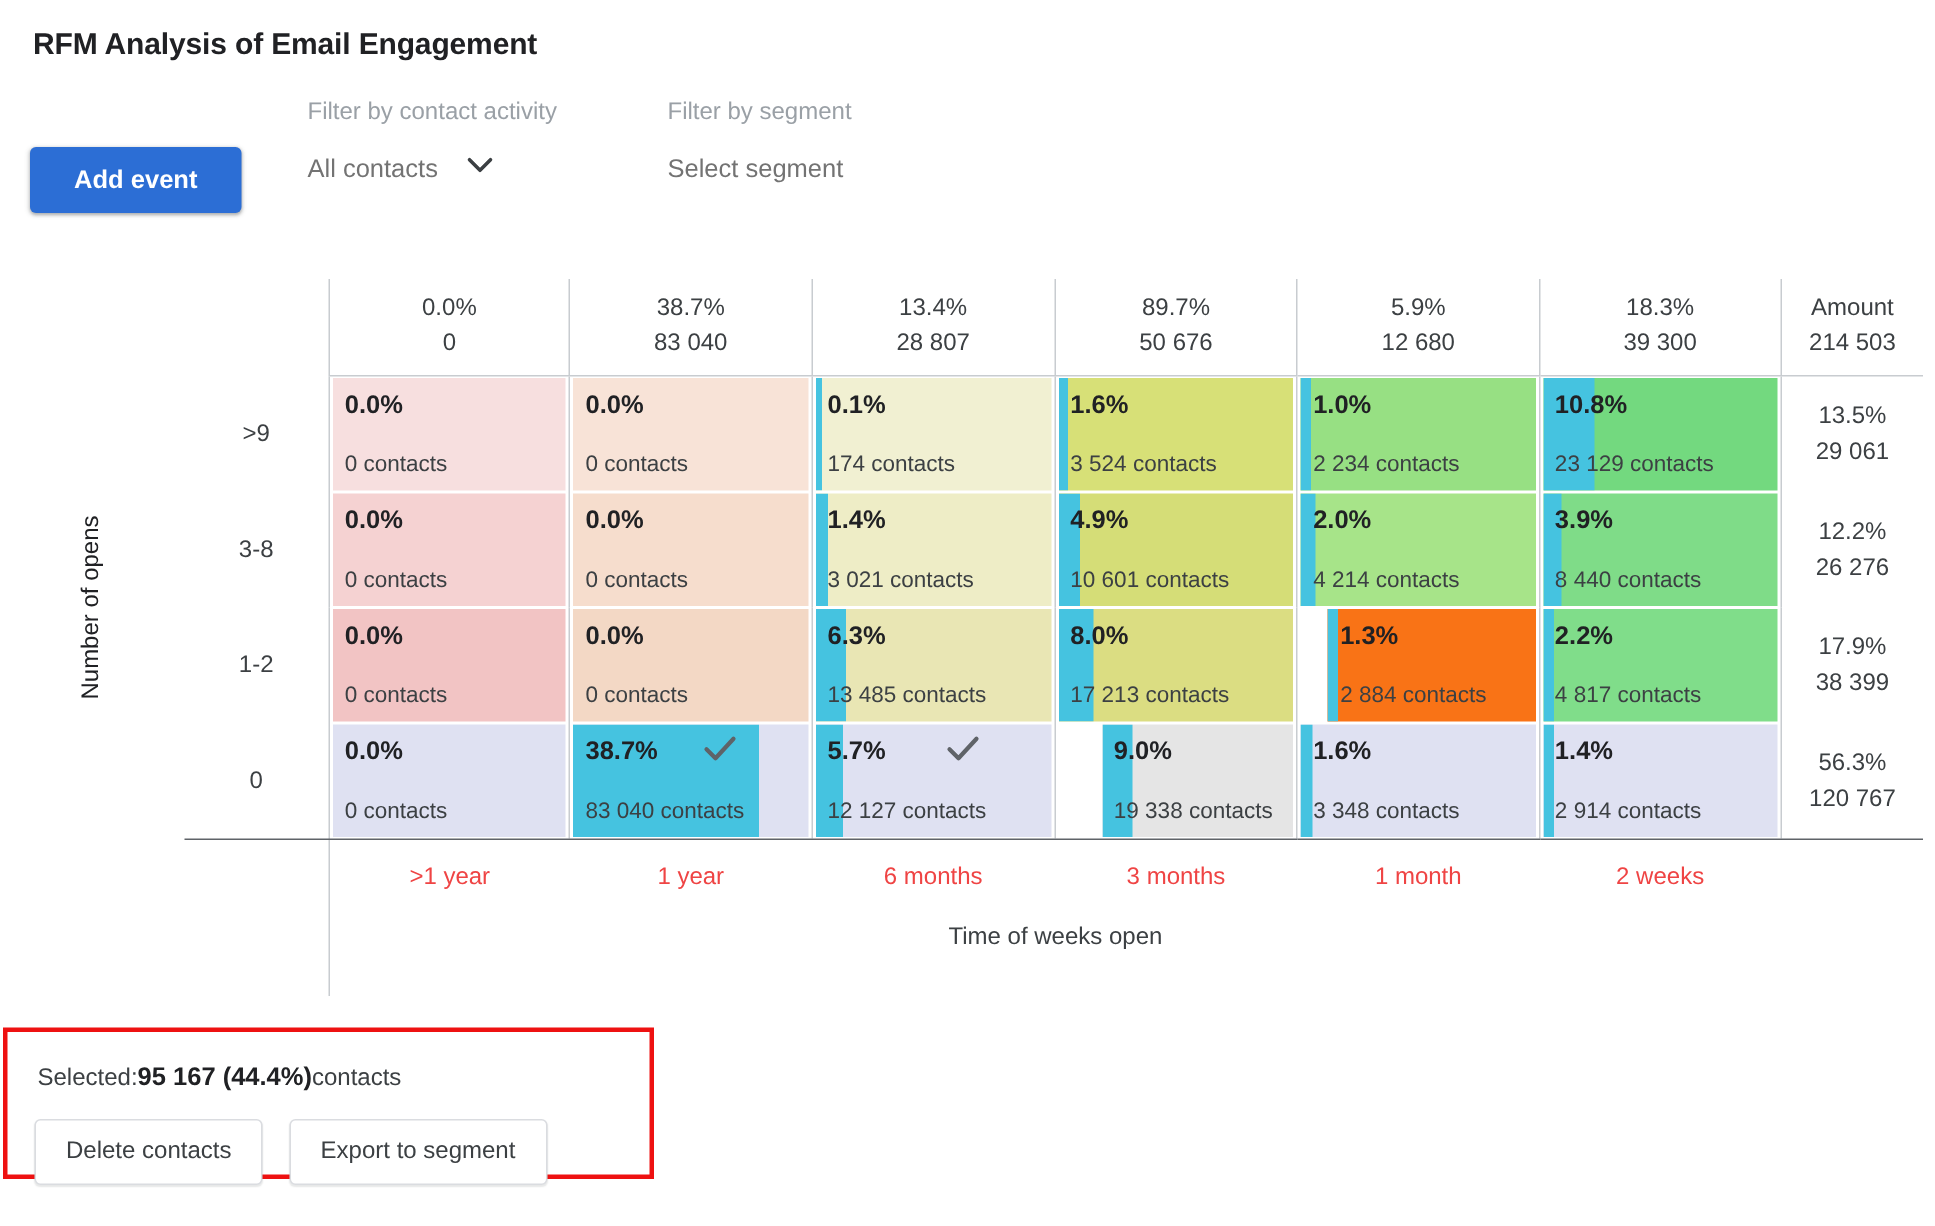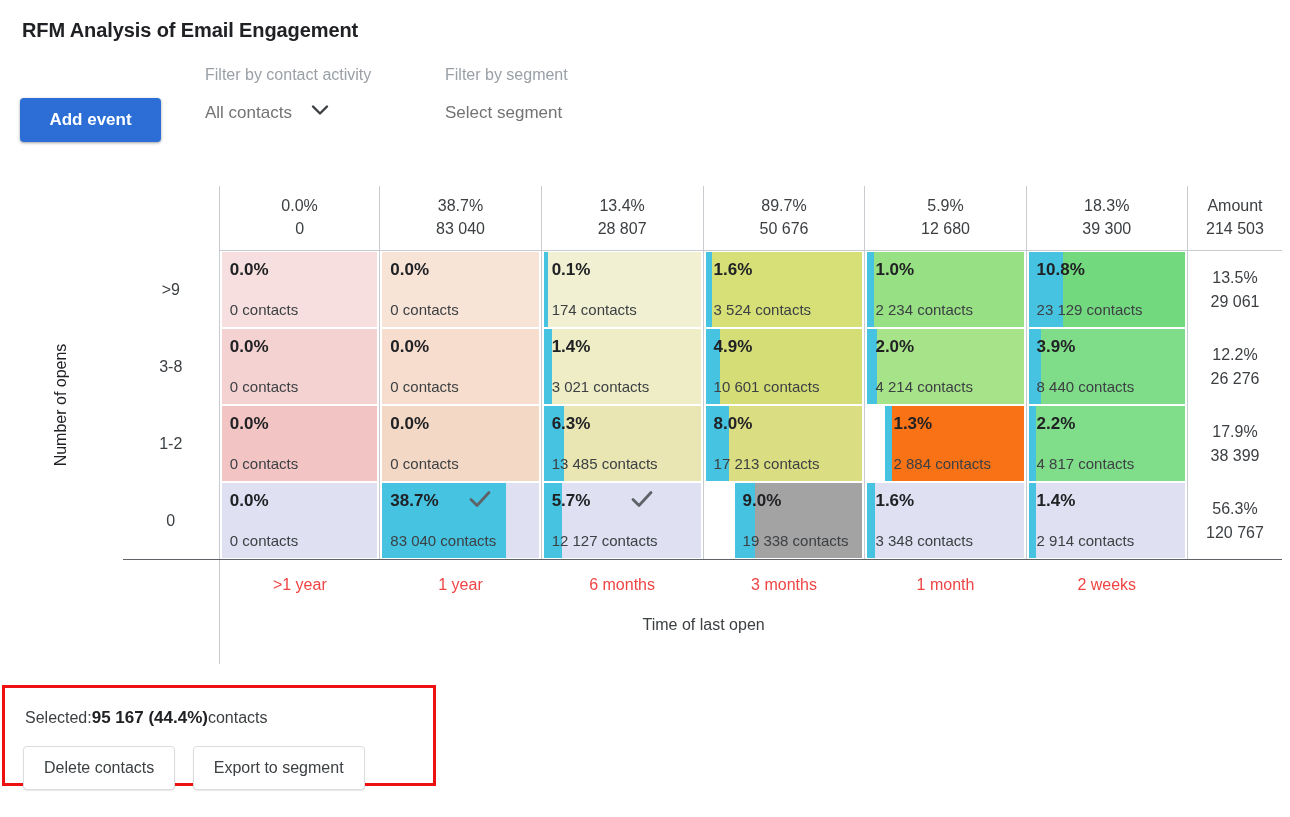--- a/index.html
+++ b/index.html
@@ -474,21 +474,21 @@
               <div class="pct">5.7%</div>
               <div class="cnt">12 127 contacts</div>
               <div class="tick">
                 <svg width="22" height="20" viewBox="0 0 22 20">
                   <path d="M2 10.5 L8 16.5 L20 3.5" fill="none" stroke="#5f6368" stroke-width="2.8" stroke-linecap="round" stroke-linejoin="round"></path>
                 </svg>
               </div>
             </div>
           </td>
           <td class="cellwrap">
-            <div class="cell" style="background: #a3a3a3; margin-left: 31px;">
+            <div class="cell" style="background: #e5e5e5; margin-left: 31px;">
               <div class="bar" style="width: 16%;"></div>
               <div class="pct">9.0%</div>
               <div class="cnt">19 338 contacts</div>
             </div>
           </td>
           <td class="cellwrap">
             <div class="cell" style="background: rgb(223, 225, 242);">
               <div class="bar" style="width: 5%;"></div>
               <div class="pct">1.6%</div>
               <div class="cnt">3 348 contacts</div>
@@ -513,21 +513,21 @@
           <td class="xtick" style="border-left: none;">1 year</td>
           <td class="xtick" style="border-left: none;">6 months</td>
           <td class="xtick" style="border-left: none;">3 months</td>
           <td class="xtick" style="border-left: none;">1 month</td>
           <td class="xtick" style="border-left: none;">2 weeks</td>
           <td></td>
         </tr>
         <tr class="xaxis-title-row">
           <td></td>
           <td class="spacer-left"></td>
-          <td colspan="6">Time of last open</td>
+          <td colspan="6">Time of weeks open</td>
           <td></td>
         </tr>
         <tr class="axis-tail">
           <td></td>
           <td class="spacer-left"></td>
           <td colspan="7"></td>
         </tr>
       </tbody>
   </table>
 </div>

